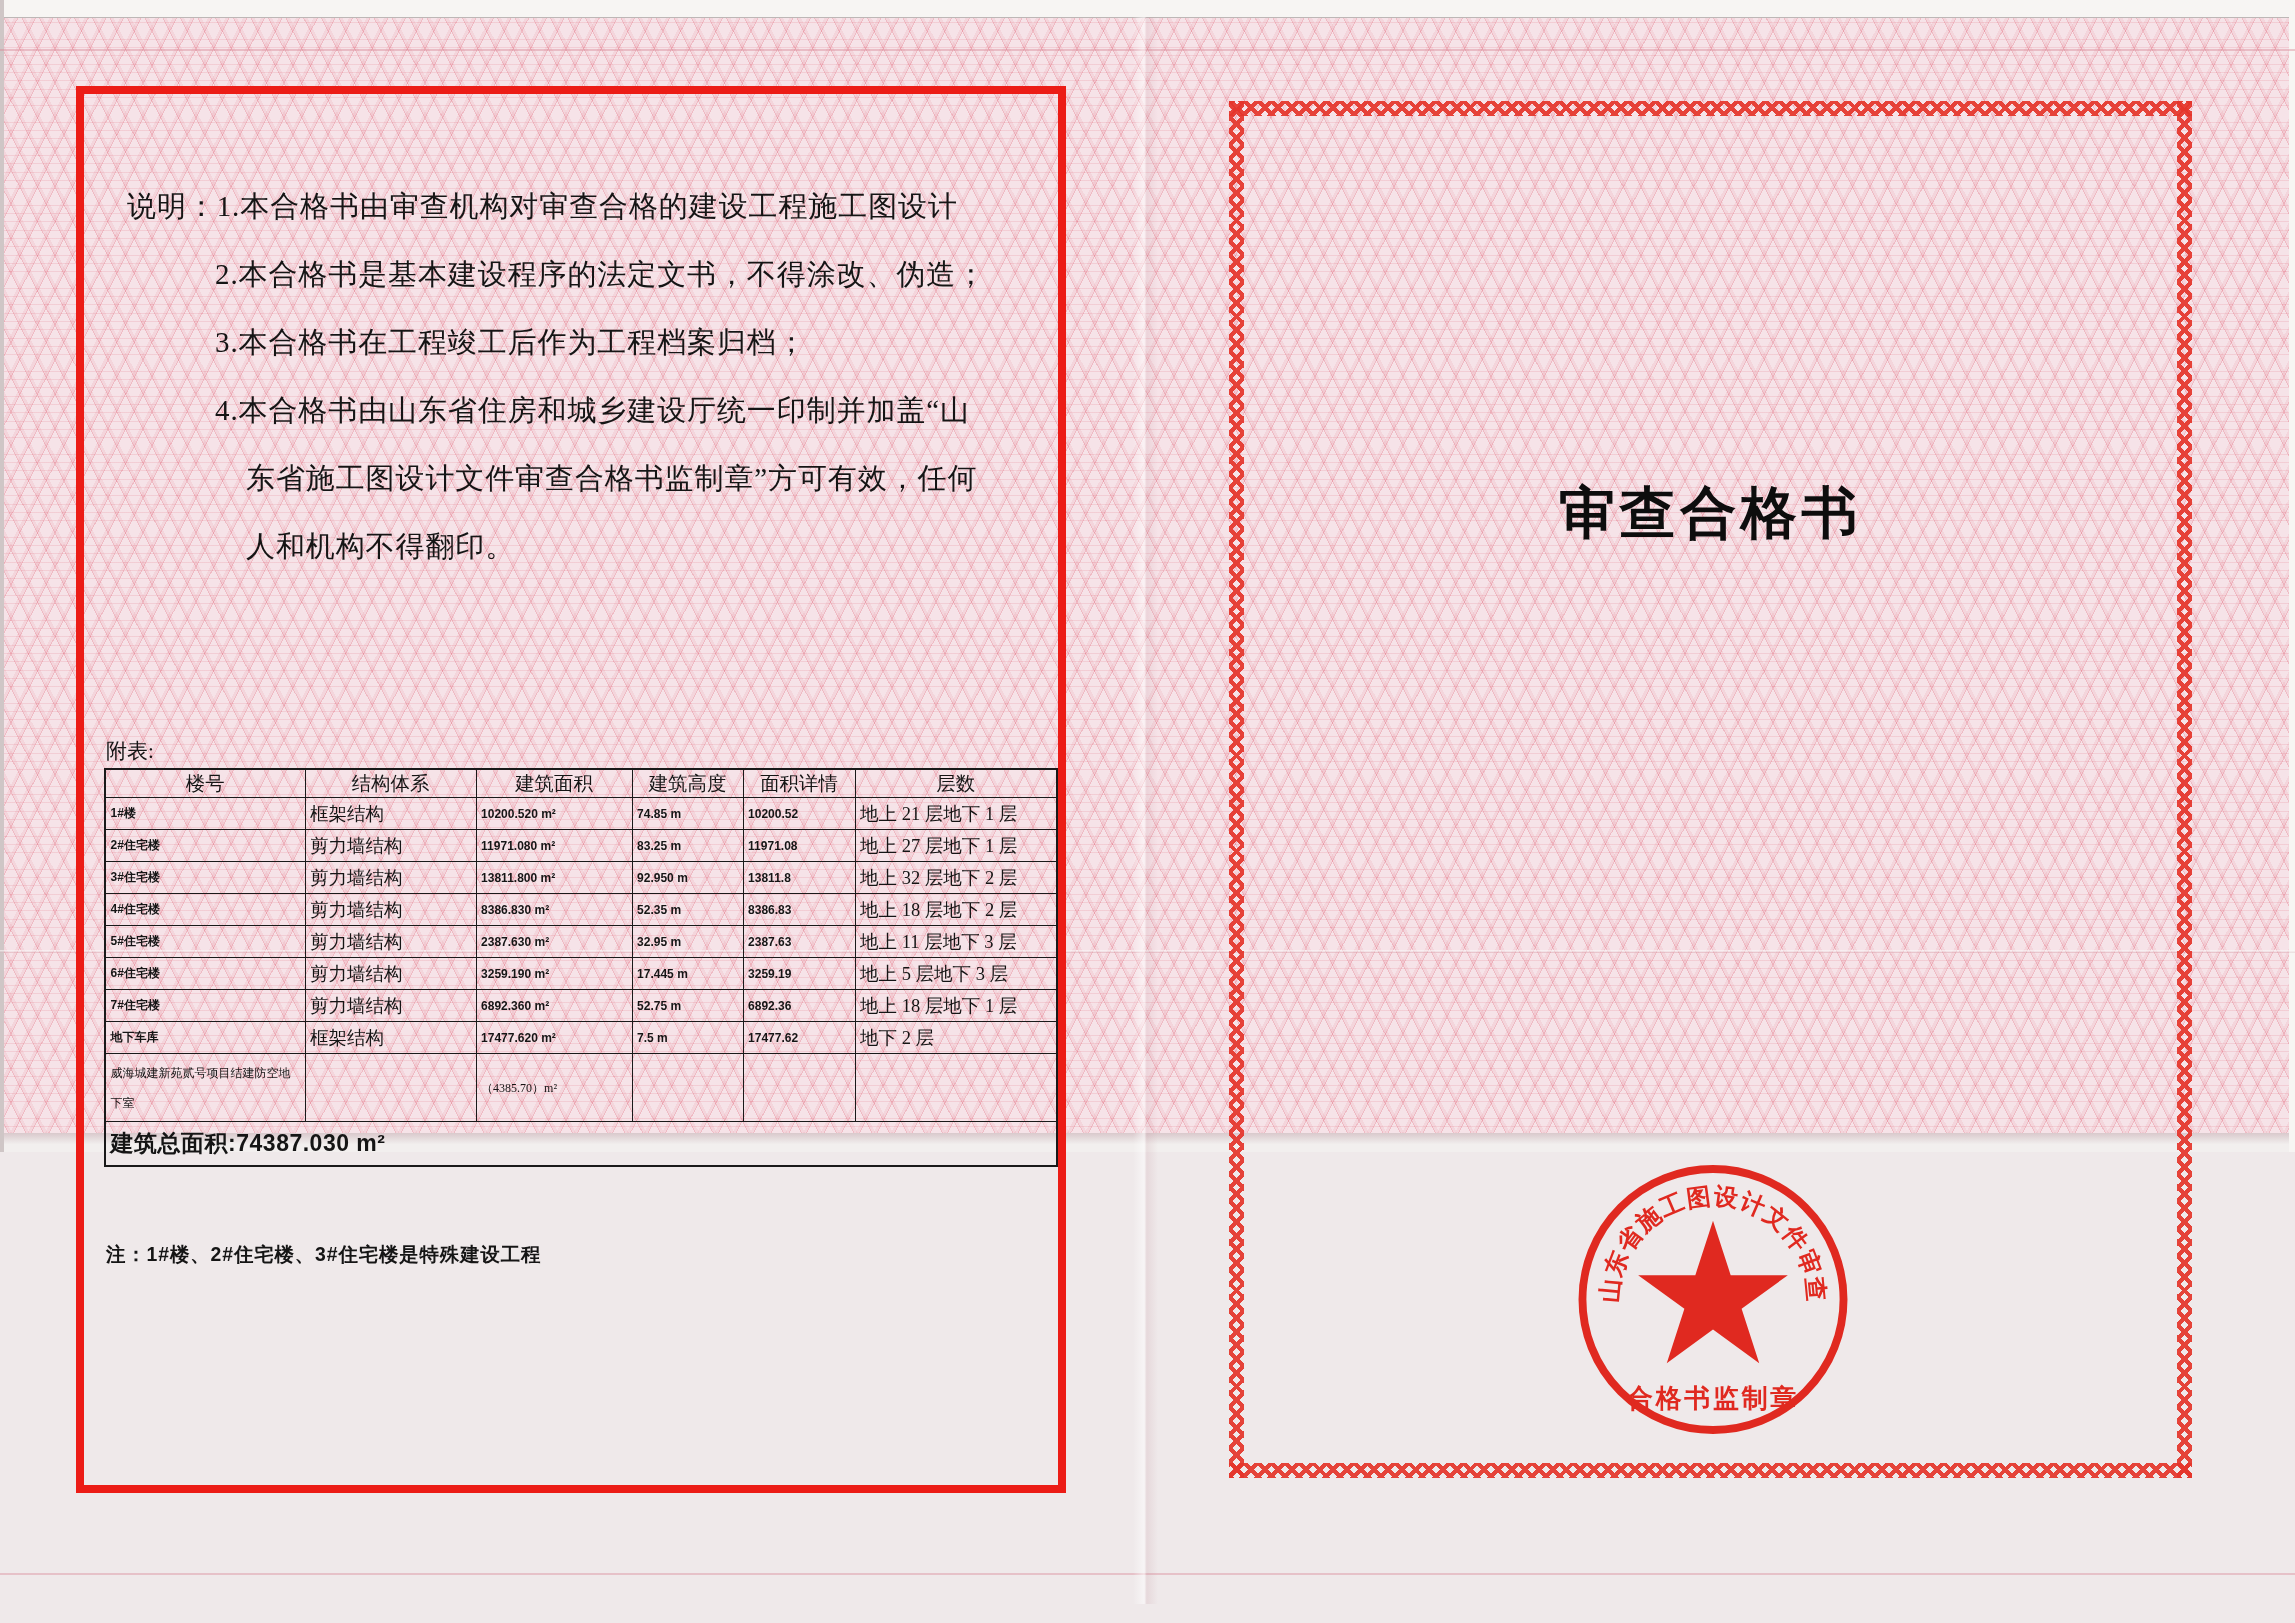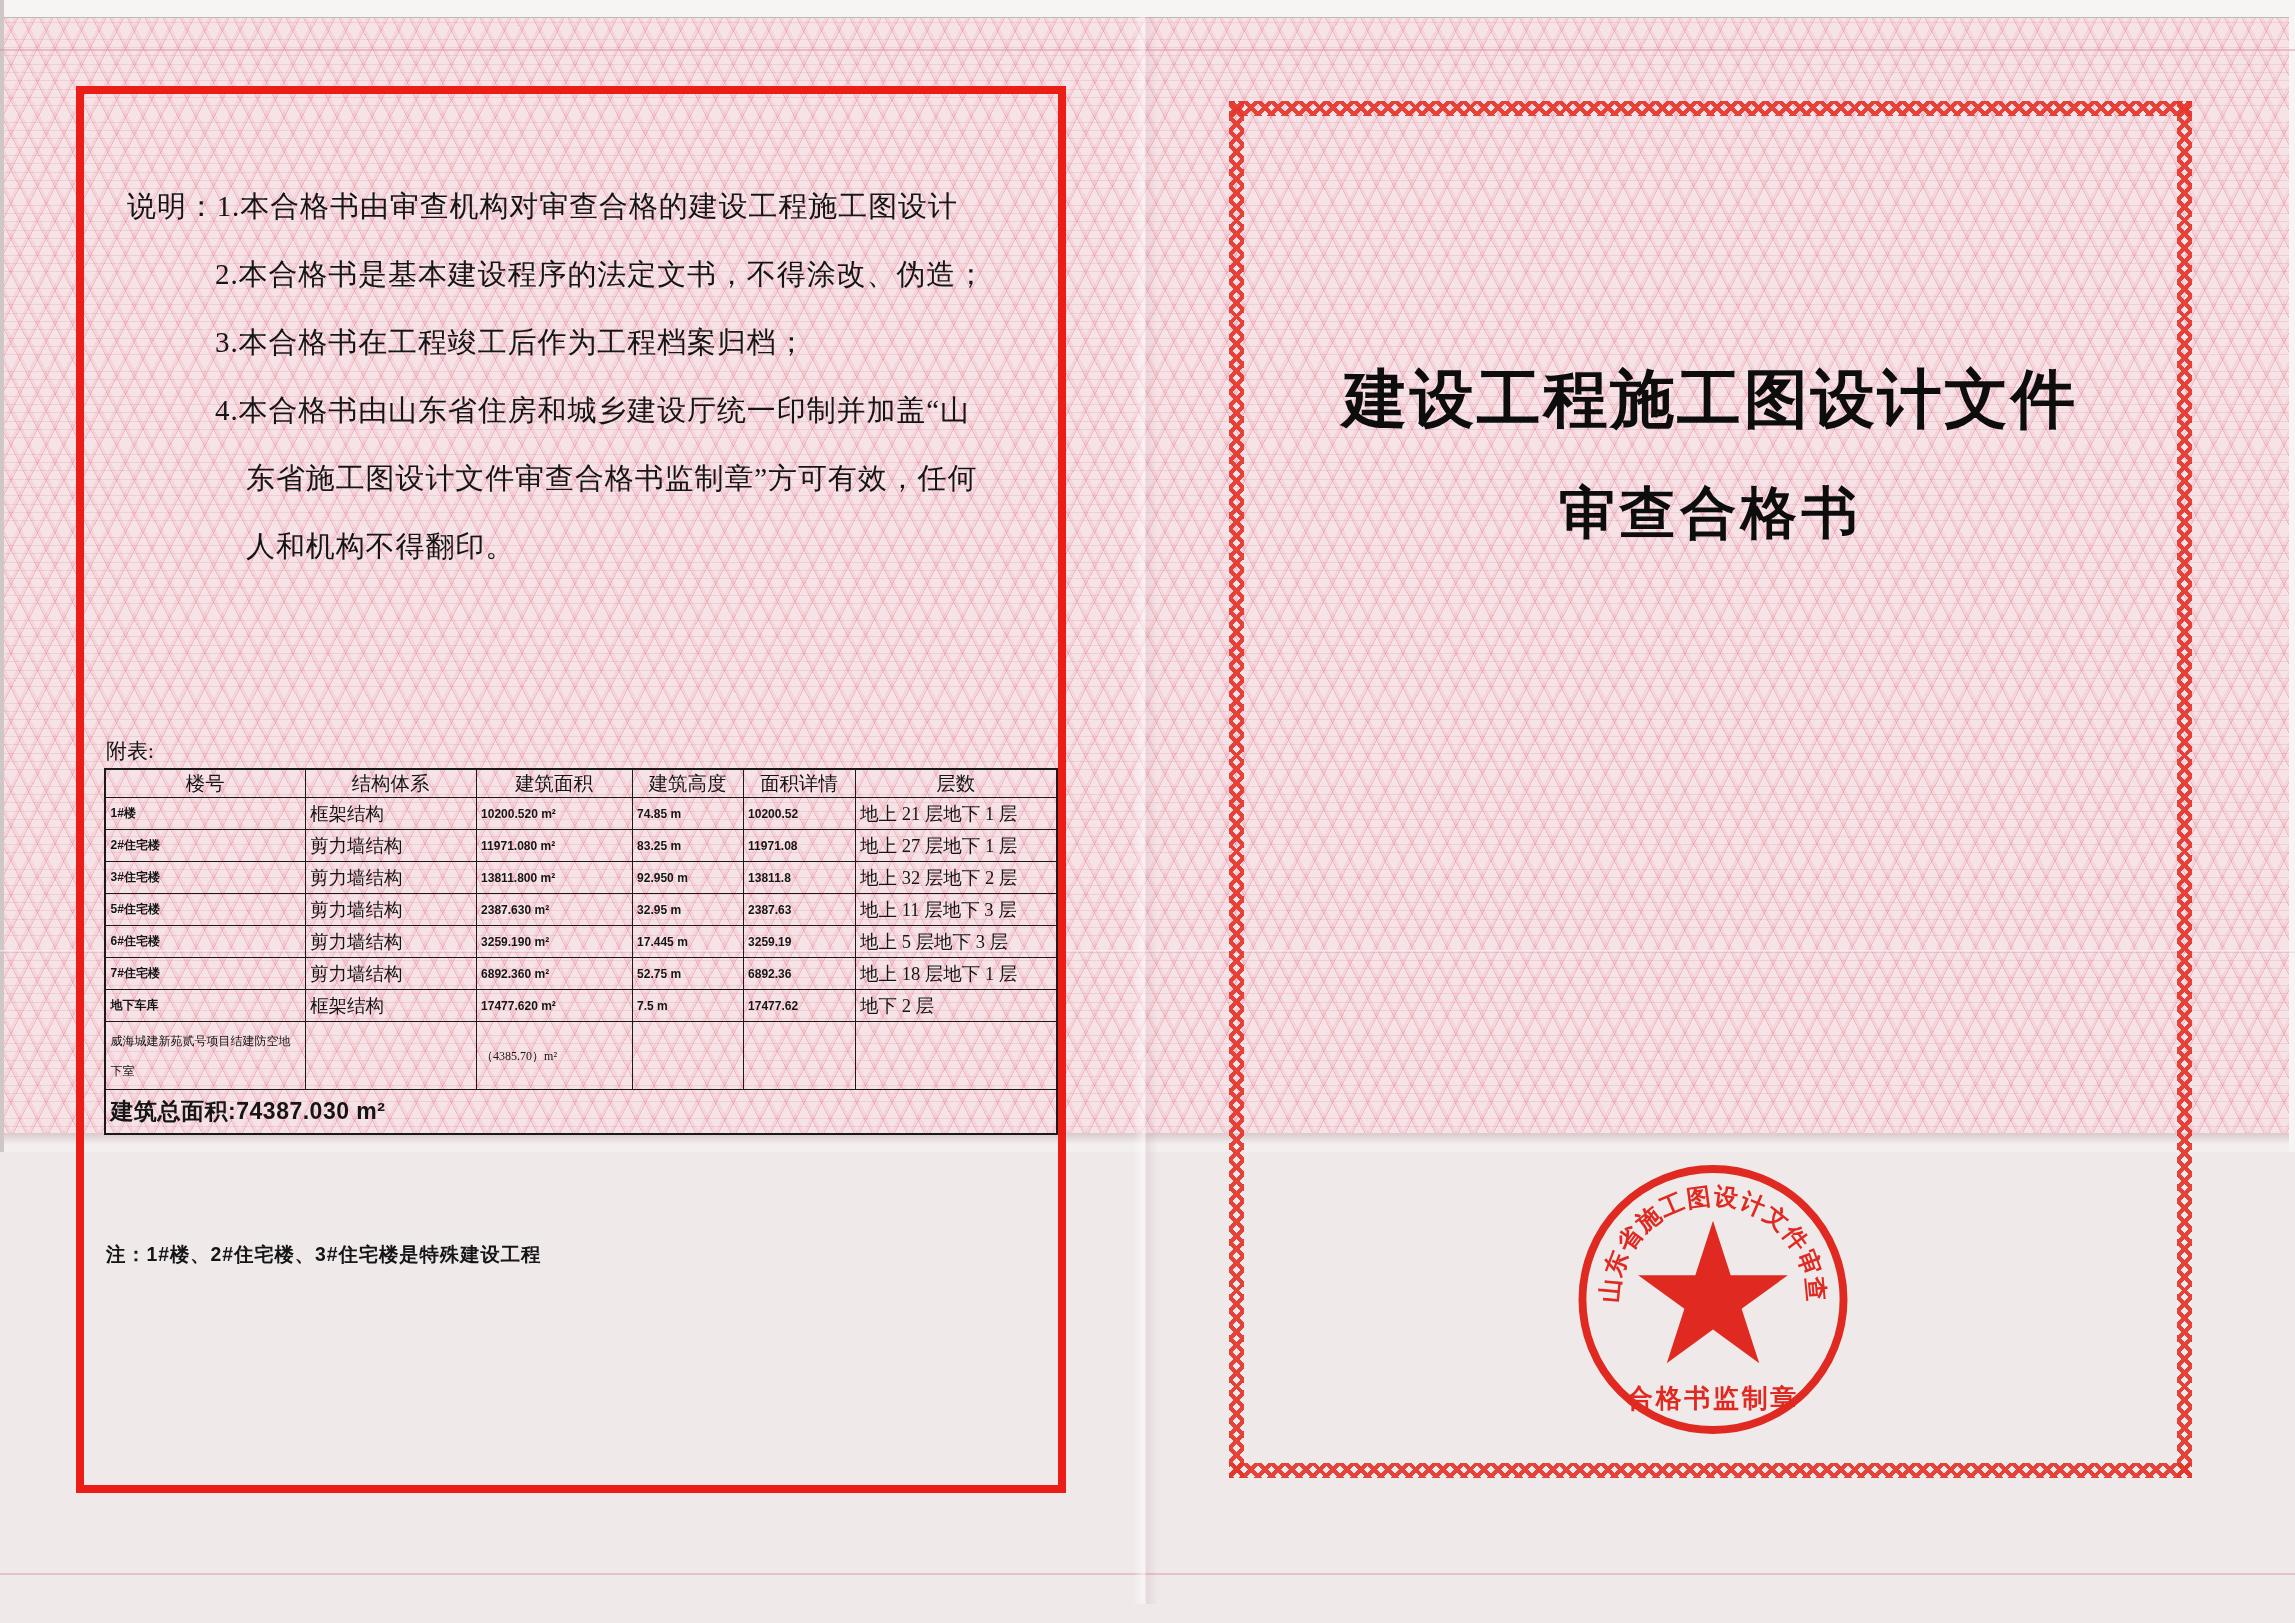--- a/index.html
+++ b/index.html
@@ -133,20 +133,28 @@
         </tr>
         <tr>
           <td class="c0">3#住宅楼</td>
           <td class="c1">剪力墙结构</td>
           <td class="c2">13811.800 m²</td>
           <td class="c3">92.950 m</td>
           <td class="c4">13811.8</td>
           <td class="c5">地上 32 层地下 2 层</td>
         </tr>
         <tr>
+          <td class="c0">4#住宅楼</td>
+          <td class="c1">剪力墙结构</td>
+          <td class="c2">8386.830 m²</td>
+          <td class="c3">52.35 m</td>
+          <td class="c4">8386.83</td>
+          <td class="c5">地上 18 层地下 2 层</td>
+        </tr>
+        <tr>
           <td class="c0">5#住宅楼</td>
           <td class="c1">剪力墙结构</td>
           <td class="c2">2387.630 m²</td>
           <td class="c3">32.95 m</td>
           <td class="c4">2387.63</td>
           <td class="c5">地上 11 层地下 3 层</td>
         </tr>
         <tr>
           <td class="c0">6#住宅楼</td>
           <td class="c1">剪力墙结构</td>
@@ -189,21 +197,20 @@
 
   <div class="note">注：1#楼、2#住宅楼、3#住宅楼是特殊建设工程</div>
 
   <div class="right-frame">
     <div class="orn t"></div>
     <div class="orn b"></div>
     <div class="orn l"></div>
     <div class="orn r"></div>
   </div>
 
-  <div class="cert-title l1">建设工程施工图设计文件</div>
   <div class="cert-title l2">审查合格书</div>
 
   <svg class="seal" viewBox="0 0 600 620" xmlns="http://www.w3.org/2000/svg">
     <circle cx="300" cy="310" r="282" fill="none" stroke="#e02218" stroke-width="17"></circle>
     <path id="sealArc" d="M 95 310 A 205 205 0 0 1 505 310" fill="none"></path>
     <text font-family="Liberation Serif, serif" font-size="52" font-weight="bold" fill="#e02218" letter-spacing="3">
       <textPath href="#sealArc" startOffset="50%" text-anchor="middle">山东省施工图设计文件审查</textPath>
     </text>
     <polygon fill="#e02218" points="300,140 338.2,257.4 461.7,257.5 361.8,330.1 399.9,447.5 300,375 200.1,447.5 238.2,330.1 138.3,257.5 261.8,257.4"></polygon>
     <text x="300" y="543" text-anchor="middle" font-family="Liberation Serif, serif" font-size="56" font-weight="bold" fill="#e02218" letter-spacing="6">合格书监制章</text>

